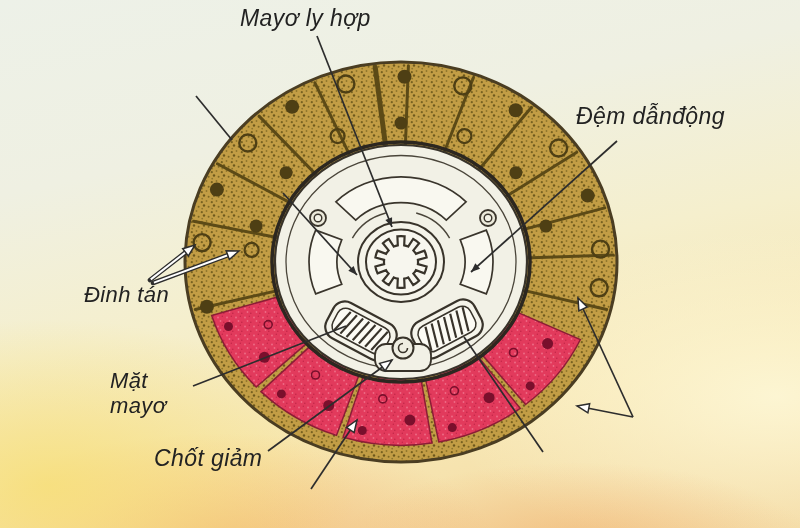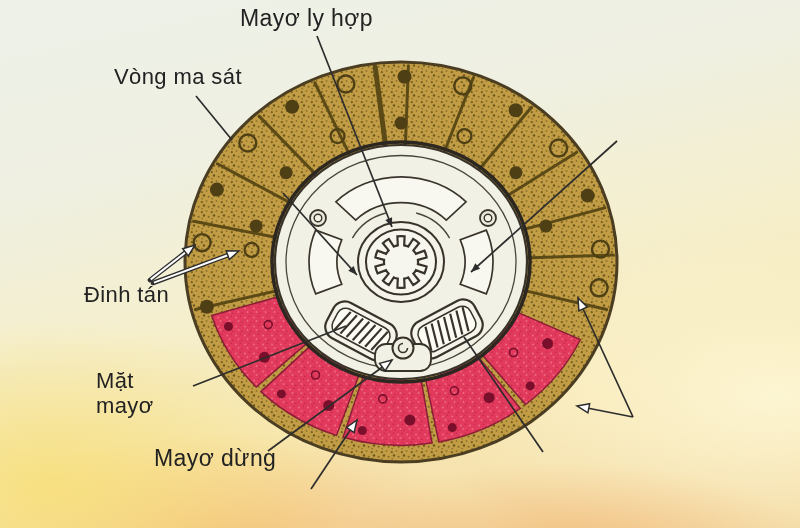--- a/index.html
+++ b/index.html
@@ -5,20 +5,21 @@
   html,body{margin:0;padding:0;}
   .stage{
     width:800px;height:528px;position:relative;overflow:hidden;
     font-family:"Liberation Sans", sans-serif;
     background:
       radial-gradient(55% 45% at 6% 92%,  rgba(247,223,120,.85), rgba(247,223,120,0) 70%),
       radial-gradient(45% 28% at 28% 103%, rgba(242,166,94,.60),  rgba(242,166,94,0) 75%),
       radial-gradient(40% 22% at 72% 104%, rgba(240,158,88,.45),  rgba(240,158,88,0) 75%),
       radial-gradient(60% 45% at 97% 75%,  rgba(253,247,214,.90), rgba(253,247,214,0) 70%),
       linear-gradient(168deg,#edf1e8 0%,#eff0e2 28%,#f5efcd 52%,#f7e7b4 74%,#f3d8a0 100%);
+    font-style: italic;
   }
   .stage svg{position:absolute;left:0;top:0;}
   .lbl{
     position:absolute;color:#222;font-size:23px;letter-spacing:.4px;
     white-space:nowrap;line-height:25px;
   }
   .lbl.small{font-size:22px;}
   .lbl.two-line{white-space:pre-line;}
 </style>
 </head>
@@ -175,18 +176,18 @@
         <line x1="150" y1="280" x2="190.26388669574203" y2="248.68364368108953" stroke="#2d2d2d" stroke-width="4.6" stroke-linecap="round"></line>
         <line x1="150.78935221737632" y1="279.3860593864851" x2="189.4745344783657" y2="249.29758429460443" stroke="#ffffff" stroke-width="2"></line>
         <polygon points="195,245 188.35190021365273,255.99830756211014 182.70364656931545,248.73626716224794" fill="#ffffff" stroke="#2d2d2d" stroke-width="1.5"></polygon>
         <line x1="153" y1="283" x2="233.37666889365462" y2="253.0924022721285" stroke="#2d2d2d" stroke-width="4.6" stroke-linecap="round"></line>
         <line x1="153.93722185105756" y1="282.65126628797856" x2="232.43944704259707" y2="253.44113598414992" stroke="#ffffff" stroke-width="2"></line>
         <polygon points="239,251 229.35751286260776,259.4960250591218 226.14916271201074,250.87358402939225" fill="#ffffff" stroke="#2d2d2d" stroke-width="1.5"></polygon>
       </g>
   </svg>
 
   <div class="lbl" style="left:240px;top:6px">Mayơ ly hợp</div>
-  <div class="lbl small" style="left:114px;top:64px">Vòng ma sát</div>
+  <div class="lbl" style="left:576px;top:104px">Đệm dẫnđộng</div>
   <div class="lbl small" style="left:84px;top:282px">Đinh tán</div>
-  <div class="lbl small two-line" style="left:96px;top:368px">Mặt
+  <div class="lbl small two-line" style="left:110px;top:368px">Mặt
 mayơ</div>
-  <div class="lbl" style="left:154px;top:446px">Mayơ dừng</div>
+  <div class="lbl" style="left:154px;top:446px">Chốt giảm</div>
 </div>
 
 </body></html>

